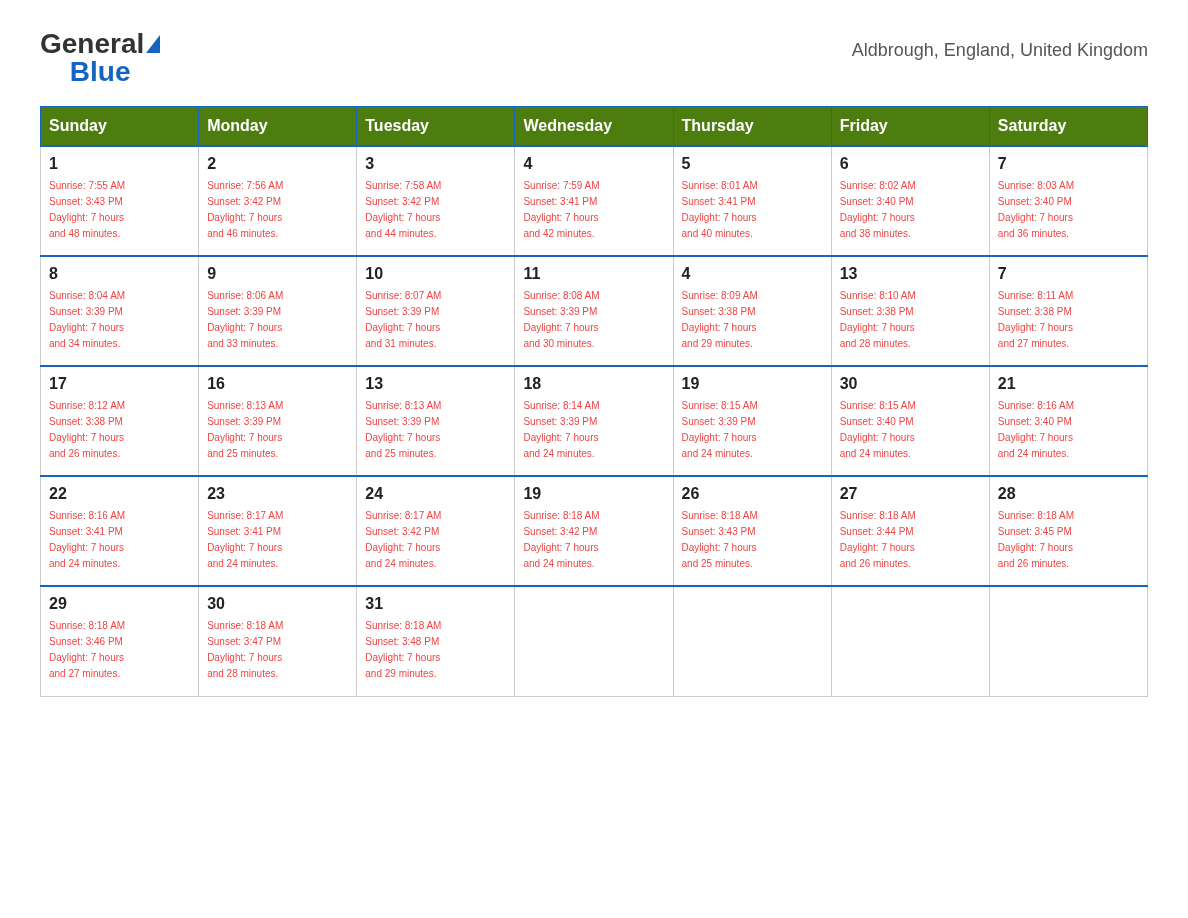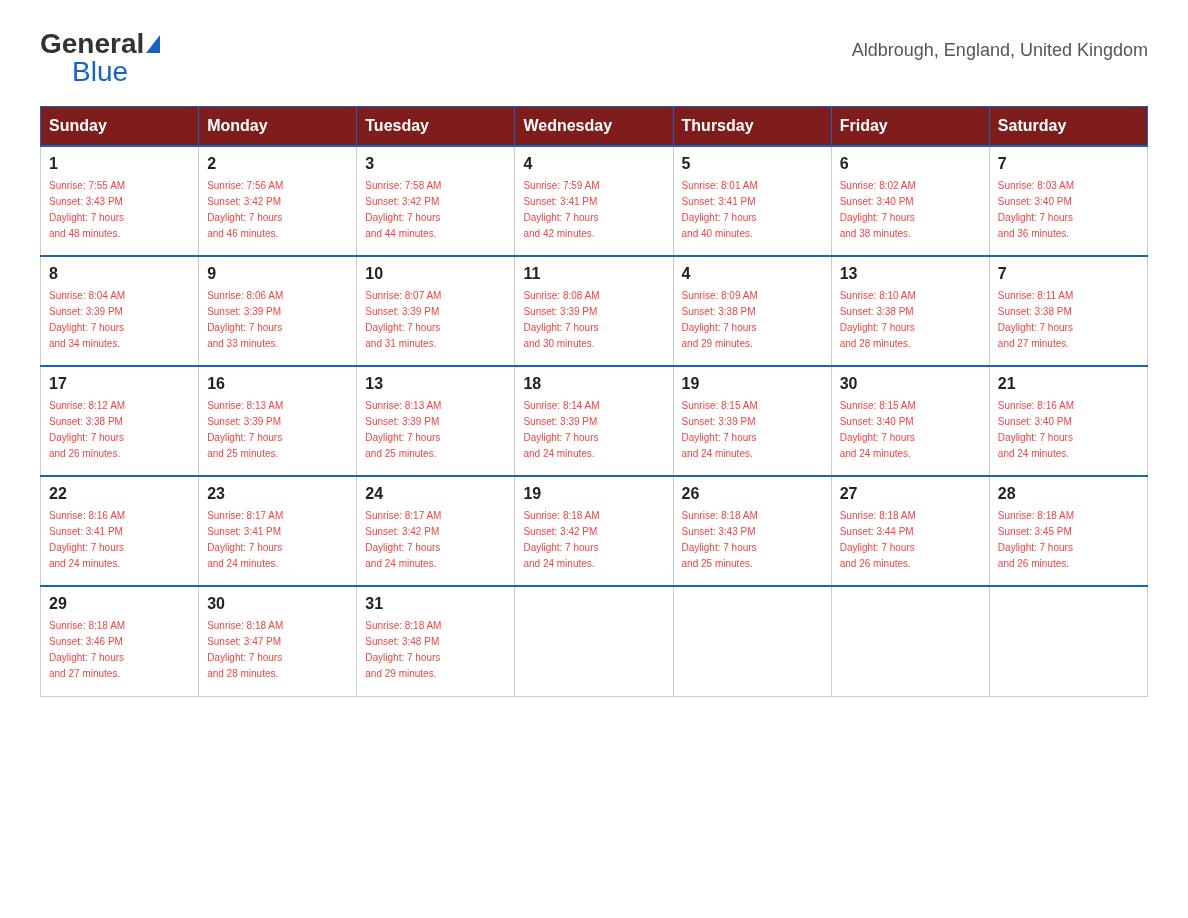--- a/index.html
+++ b/index.html
@@ -22,21 +22,21 @@
       align-items: center;
     }
     .logo-text-general {
       font-size: 28px;
       font-weight: bold;
       color: #333;
       line-height: 1;
     }
     .logo-text-blue {
       font-size: 28px;
-      font-weight: normal;
+      font-weight: bold;
       color: #1565c0;
       line-height: 1;
     }
     .logo-triangle {
       width: 0;
       height: 0;
       border-left: 14px solid transparent;
       border-bottom: 18px solid #1565c0;
       display: inline-block;
       margin-left: 2px;
@@ -59,21 +59,21 @@
       font-size: 18px;
       color: #555;
       margin-top: 10px;
     }
     .calendar-table {
       width: 100%;
       border-collapse: collapse;
       table-layout: fixed;
     }
     .calendar-table thead tr th {
-      background-color: #7f1d1d;
+      background-color: #4d7c0f;
       color: #fff;
       padding: 10px 8px;
       font-size: 16px;
       font-weight: bold;
       text-align: left;
       border: 1px solid #1565c0;
     }
     .calendar-table tbody tr td {
       vertical-align: top;
       padding: 8px 8px 10px 8px;

